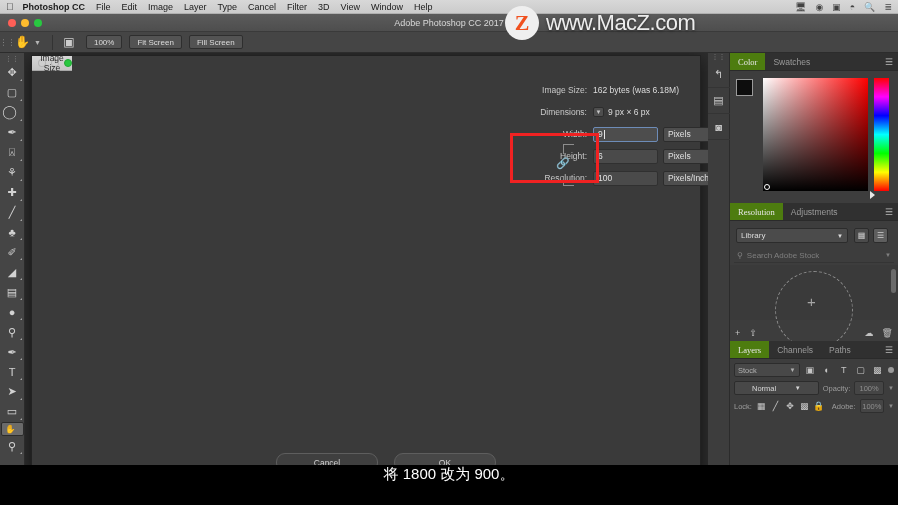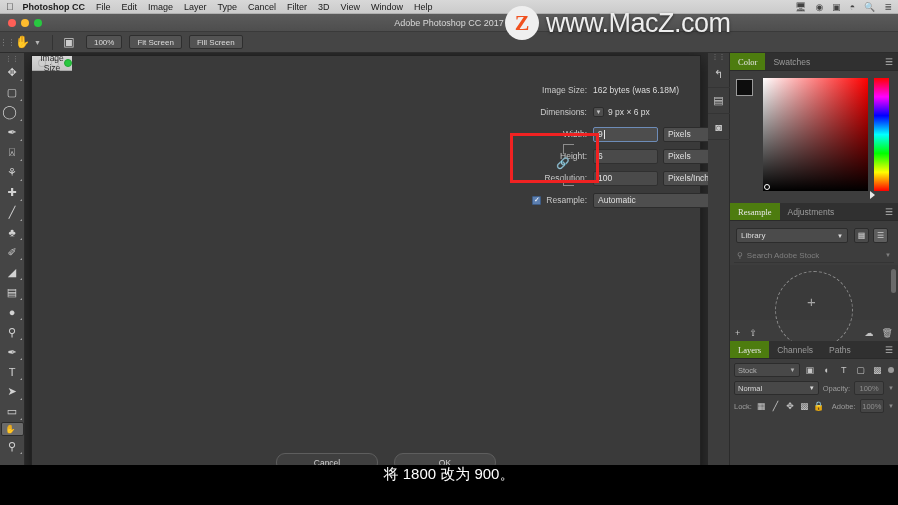--- a/index.html
+++ b/index.html
@@ -242,21 +242,21 @@
     width: 66px; height: 14px; background: #484848; border: 1px solid #2c2c2c;
     border-radius: 2px; color: #b0b0b0; font-size: 7.5px;
     display: flex; align-items: center; justify-content: space-between; padding: 0 3px;
   }
   .ficon { width: 13px; height: 14px; display: flex; align-items: center;
            justify-content: center; color: #c6c6c6; font-size: 9px; }
   .dot-r { width: 6px; height: 6px; border-radius: 50%; background: #9a9a9a; }
   .blend {
     width: 85px; height: 14px; background: #484848; border: 1px solid #2c2c2c;
     border-radius: 2px; color: #d8d8d8; font-size: 7.5px;
-    display: flex; align-items: center; justify-content: space-between; padding: 0 3px;
+    display: flex; align-items: center; justify-content: space-between; padding: 0 17px;
   }
   .opbox {
     width: 30px; height: 14px; background: #454545; border: 1px solid #2f2f2f;
     border-radius: 2px; color: #8f8f8f; font-size: 7.5px;
     display: flex; align-items: center; justify-content: center;
   }
   .lbl-s { color: #9d9d9d; font-size: 7.5px; white-space: nowrap; }
   .layerrow {
     position: absolute; left: 0; bottom: 0; width: 168px; height: 23px;
     background: #4a4a4a; border-top: 1px solid #343434;
@@ -273,21 +273,21 @@
     gap: 14px; padding-left: 8px; z-index: 10;
   }
 
   
   .wm { position: absolute; left: 505px; top: 6px; display: flex;
         align-items: center; gap: 7px; z-index: 60; }
   .wmlogo { width: 34px; height: 34px; border-radius: 50%; background: #efefef;
             display: flex; align-items: center; justify-content: center;
             color: #f0501e; font-weight: bold; font-size: 22px;
             font-family: "Liberation Serif", serif; }
-  .wmtxt { color: #ededed; font-size: 27px; letter-spacing: -.5px;
+  .wmtxt { color: #ededed; font-size: 22px; letter-spacing: -.5px;
            text-shadow: 0 1px 3px rgba(0,0,0,.5); }
 
   
   .subbar { position: absolute; left: 0; bottom: 0; width: 898px; height: 40px;
             background: #000; z-index: 70; display: flex;
             align-items: flex-start; justify-content: center; }
   .subtxt { color: #fff; font-size: 15px; }
 </style>
 </head>
 <body>
@@ -425,30 +425,20 @@
           <span class="flabel" style="width:68px">Resolution:</span>
           <span class="field" style="width:65px;margin-left:6px">
             <span>100</span>
           </span>
           <span class="sel" style="width:70px;margin-left:5px">
             <span>Pixels/Inch</span>
             <span class="ch">▼</span>
           </span>
         </div>
 
-        <div class="frow">
-          <span style="width:68px;display:flex;justify-content:flex-end;align-items:center">
-            <span class="cbox">✓</span>
-            <span class="flabel">Resample:</span>
-          </span>
-          <span class="sel" style="width:141px;margin-left:6px">
-            <span>Automatic</span>
-            <span class="ch">▼</span>
-          </span>
-        </div>
 
         <div class="chainwrap">
           <span class="brk-t"></span>
           <span class="brk-b"></span>
           <span class="chain">🔗</span>
         </div>
       </div>
 
       <div class="dlgbtns">
         <span class="dbtn">Cancel</span>
@@ -482,21 +472,21 @@
         <div class="colorfield">
           <span class="cfpick"></span>
         </div>
         <div class="huestrip"></div>
         <span class="huemark"></span>
       </div>
     </div>
 
     <div style="height:138px;display:flex;flex-direction:column">
       <div class="ptabs">
-        <span class="ptab act">Resample</span>
+        <span class="ptab act">Resolution</span>
         <span class="ptab">Adjustments</span>
         <span class="pmenu">☰</span>
       </div>
       <div class="pbody">
         <span class="libsel">
           <span>Library</span>
           <span class="ch" style="font-size:6px">▼</span>
         </span>
         <span class="libvbtn" style="left:124px">▦</span>
         <span class="libvbtn" style="left:143px;background:#5e5e5e">☰</span>

